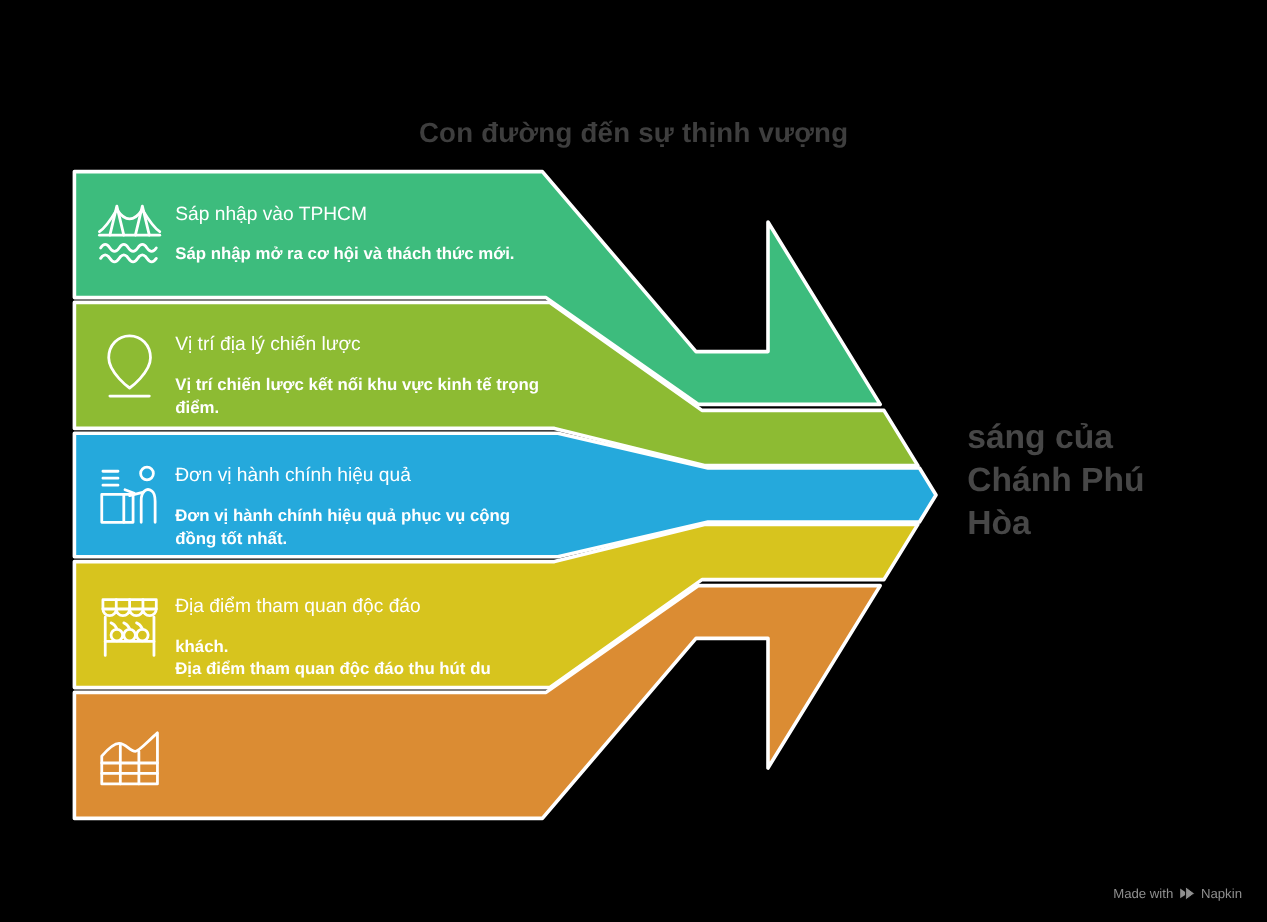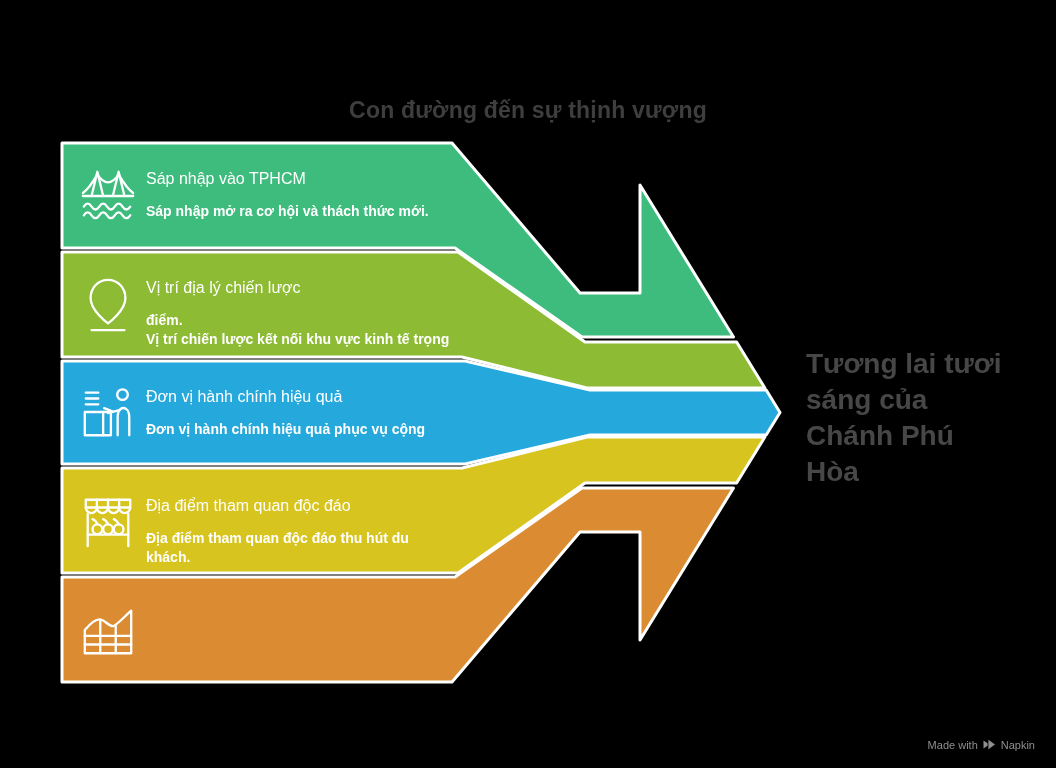--- a/index.html
+++ b/index.html
@@ -70,42 +70,43 @@
     <span class="band-icon">
       <svg viewBox="0 0 60 60">
         <g class="icon-stroke">
           <path d="M30 5 C20 5 12 13 12 24 C12 37 30 50 30 50 C30 50 48 37 48 24 C48 13 40 5 30 5 Z"></path>
           <path d="M13 57 H47"></path>
         </g>
       </svg>
     </span>
     <div class="band-title">Vị trí địa lý chiến lược</div>
     <div class="band-desc">
-      <div>điểm.</div>
-        <div>Vị trí chiến lược kết nối khu vực kinh tế trọng</div>
+      <div>Vị trí chiến lược kết nối khu vực kinh tế trọng</div>
+        <div>điểm.</div>
     </div>
   </div>
 
   <div class="band-overlay" style="top:361px">
     <span class="band-icon">
       <svg viewBox="0 0 60 60">
         <g class="icon-stroke">
           <path d="M7 9 H20 M7 15 H20 M7 21 H20"></path>
           <rect x="6" y="29" width="27" height="24"></rect>
           <path d="M25 29 V53"></path>
           <circle cx="45" cy="11" r="5.5"></circle>
           <path d="M40 53 V34 C40 26 45 23 49 26 C52 28 52 32 52 35 V53"></path>
           <path d="M42 27 L30 30"></path>
           <path d="M26 25 L34 28"></path>
         </g>
       </svg>
     </span>
     <div class="band-title">Đơn vị hành chính hiệu quả</div>
     <div class="band-desc">
       <div>Đơn vị hành chính hiệu quả phục vụ cộng</div>
+        <div>đồng tốt nhất.</div>
     </div>
   </div>
 
   <div class="band-overlay" style="top:470px">
     <span class="band-icon">
       <svg viewBox="0 0 60 60">
         <g class="icon-stroke">
           <rect x="7" y="7" width="46" height="8"></rect>
           <path d="M18.5 7 V15 M30 7 V15 M41.5 7 V15"></path>
           <path d="M7 15 a5.75 5.75 0 0 0 11.5 0 a5.75 5.75 0 0 0 11.5 0 a5.75 5.75 0 0 0 11.5 0 a5.75 5.75 0 0 0 11.5 0"></path>
@@ -113,39 +114,38 @@
           <path d="M9 43 H51"></path>
           <circle cx="19" cy="37.5" r="5"></circle>
           <circle cx="30" cy="37.5" r="5"></circle>
           <circle cx="41" cy="37.5" r="5"></circle>
           <path d="M19 32 q-2 -4 -5 -5 M30 32 q-2 -4 -5 -5 M41 32 q-2 -4 -5 -5"></path>
         </g>
       </svg>
     </span>
     <div class="band-title">Địa điểm tham quan độc đáo</div>
     <div class="band-desc">
-      <div>Địa điểm tham quan độc đáo thu hút du</div>
-        <div>khách.</div>
+      <div>khách.</div>
+        <div>Địa điểm tham quan độc đáo thu hút du</div>
     </div>
   </div>
 
   <div class="band-overlay" style="top:579px">
     <span class="band-icon">
       <svg viewBox="0 0 60 60">
         <g class="icon-stroke">
           <path d="M6 53 V29 C12 22 17 18 21 18 C27 18 30 25 35 25 C38 25 45 17 54 9 V53 Z"></path>
           <path d="M22 19 V53 M38 25 V53"></path>
           <path d="M6 35 H54 M6 44 H54"></path>
         </g>
       </svg>
     </span>
   </div>
 
   <div class="headline">
-    <div>Tương lai tươi</div>
     <div>sáng của</div>
     <div>Chánh Phú</div>
     <div>Hòa</div>
   </div>
 
   <div class="footer-badge">
     <span>Made with</span>
     <span class="napkin-logo">
       <svg viewBox="0 0 13 13" width="13" height="13">
         <path d="M0.5 2.5 L6.5 6.5 L0.5 10.5 Z" fill="#8f8f8f"></path>

